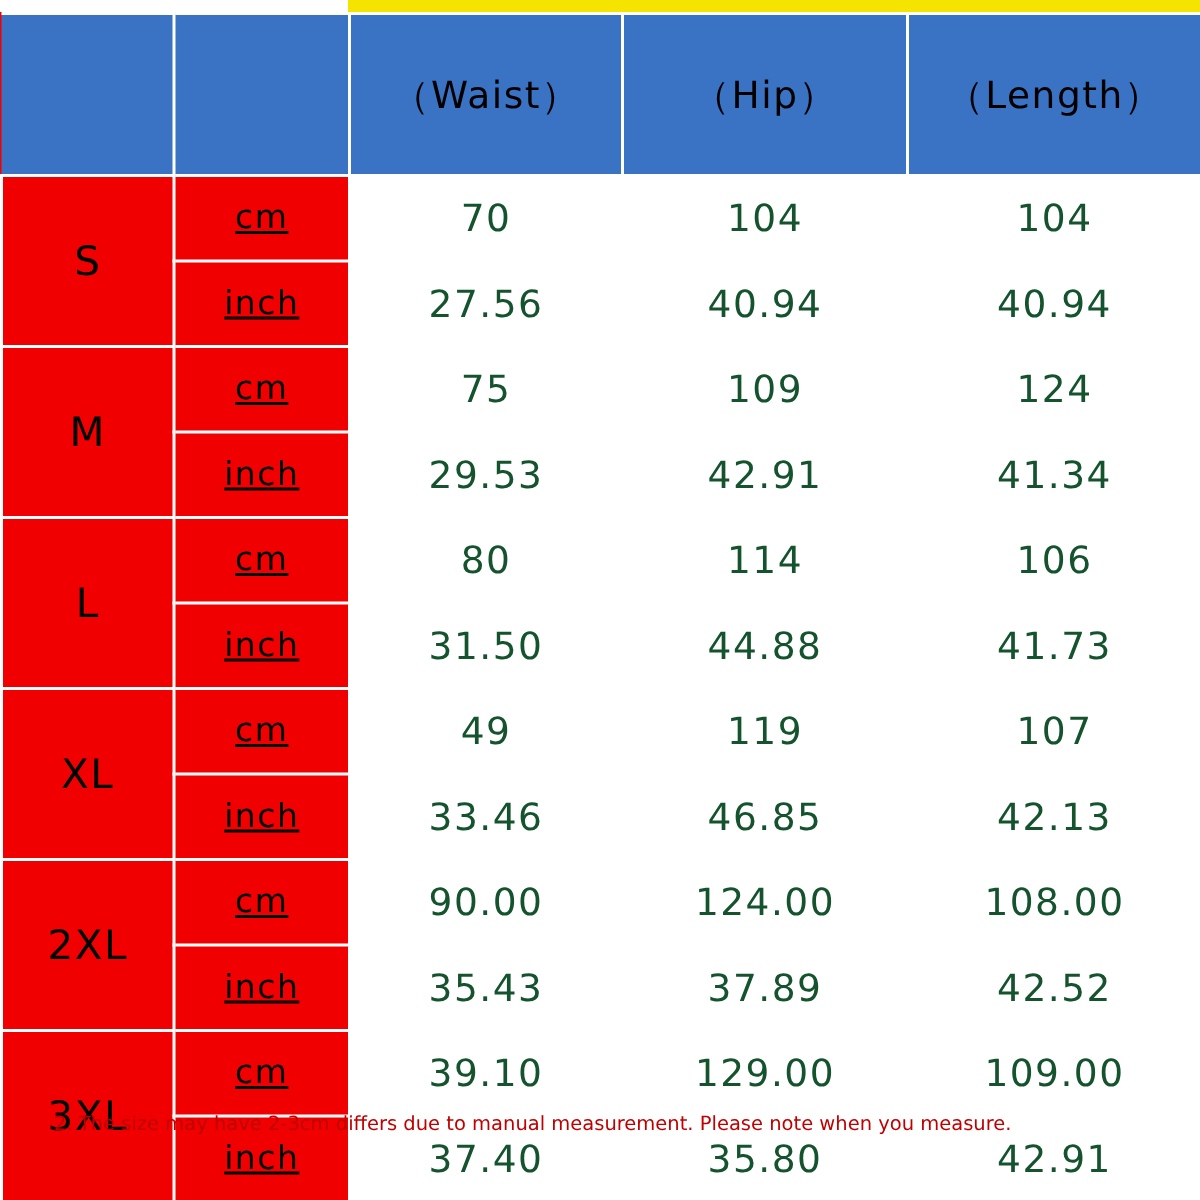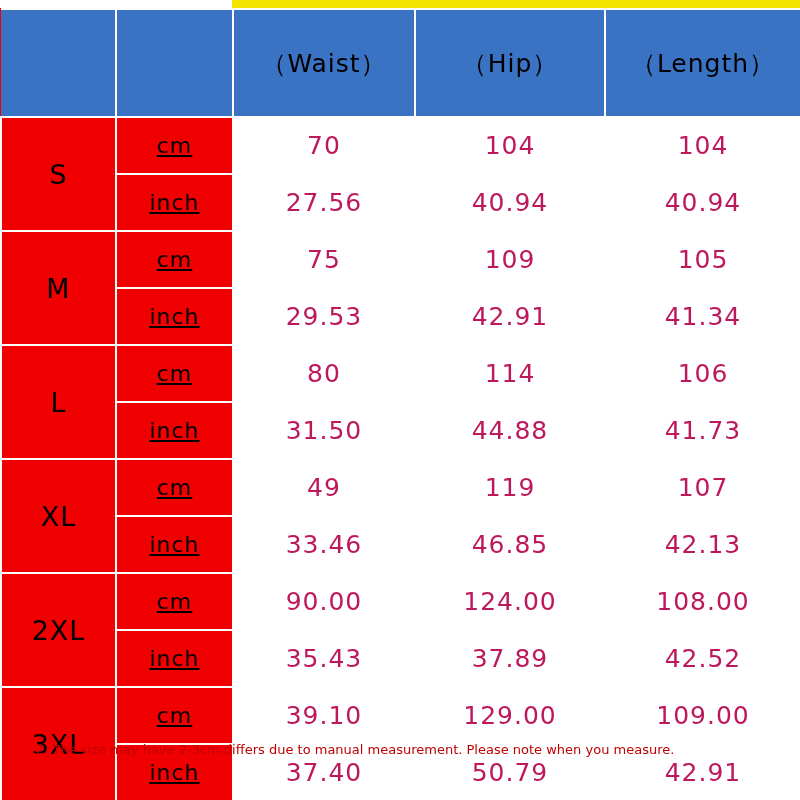--- a/index.html
+++ b/index.html
@@ -68,21 +68,21 @@
     font-weight: normal;
   }
   .unit-cell {
     background: #f00000;
     color: #000000;
     font-size: 22px;
     text-decoration: underline;
   }
   .val-cell {
     background: #ffffff;
-    color: #be185d;
+    color: #14532d;
     font-size: 25px;
     height: 53px;
   }
   .note {
     position: absolute;
     left: 36px;
     top: 740px;
     width: 740px;
   }
   .note-title {
@@ -144,21 +144,21 @@
         <td class="val-cell">27.56</td>
         <td class="val-cell">40.94</td>
         <td class="val-cell">40.94</td>
       </tr>
 
       <tr>
         <td class="size-cell" rowspan="2">M</td>
         <td class="unit-cell">cm</td>
         <td class="val-cell">75</td>
         <td class="val-cell">109</td>
-        <td class="val-cell">105</td>
+        <td class="val-cell">124</td>
       </tr>
       <tr>
         <td class="unit-cell">inch</td>
         <td class="val-cell">29.53</td>
         <td class="val-cell">42.91</td>
         <td class="val-cell">41.34</td>
       </tr>
 
       <tr>
         <td class="size-cell" rowspan="2">L</td>
@@ -205,21 +205,21 @@
       <tr>
         <td class="size-cell" rowspan="2">3XL</td>
         <td class="unit-cell">cm</td>
         <td class="val-cell">39.10</td>
         <td class="val-cell">129.00</td>
         <td class="val-cell">109.00</td>
       </tr>
       <tr>
         <td class="unit-cell">inch</td>
         <td class="val-cell">37.40</td>
-        <td class="val-cell">50.79</td>
+        <td class="val-cell">35.80</td>
         <td class="val-cell">42.91</td>
       </tr>
     </tbody>
   </table>
 
   <div class="note">
     <div class="note-line">2. The size may have 2-3cm differs due to manual measurement. Please note when you measure.</div>
   </div>
 
 </div>

